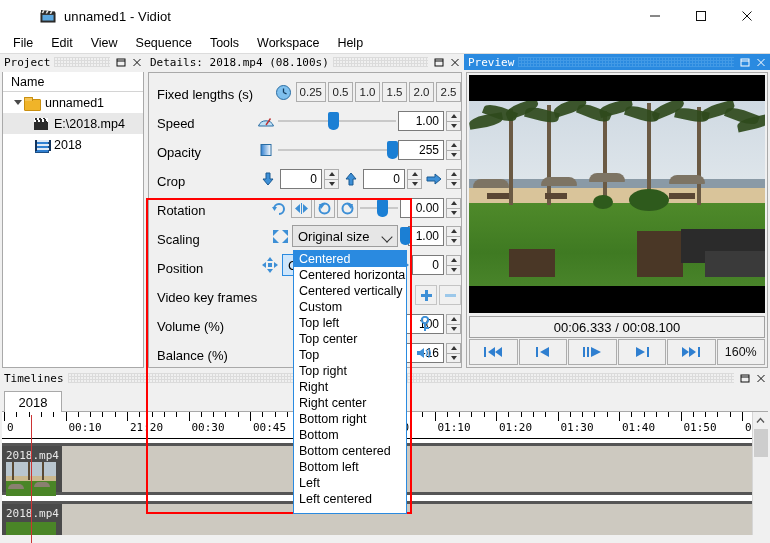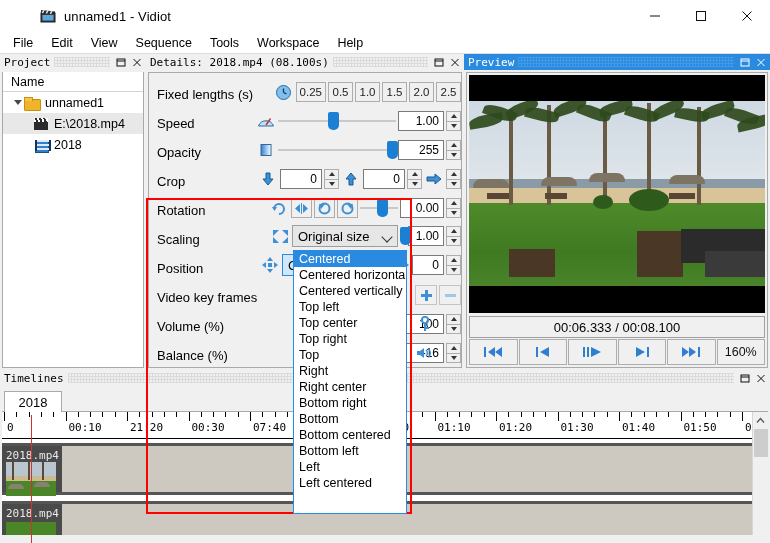--- a/index.html
+++ b/index.html
@@ -803,21 +803,21 @@
           <div class="tick min" style="left: 149.6px;"></div>
           <div class="tick min" style="left: 161.9px;"></div>
           <div class="tick min" style="left: 174.2px;"></div>
           <div class="tick maj" style="left: 186.5px;"></div>
           <div class="rlabel" style="left: 189.5px;">00:30</div>
           <div class="tick min" style="left: 198.8px;"></div>
           <div class="tick min" style="left: 211.1px;"></div>
           <div class="tick min" style="left: 223.4px;"></div>
           <div class="tick min" style="left: 235.7px;"></div>
           <div class="tick maj" style="left: 248px;"></div>
-          <div class="rlabel" style="left: 251px;">07:40</div>
+          <div class="rlabel" style="left: 251px;">00:45</div>
           <div class="tick min" style="left: 260.3px;"></div>
           <div class="tick min" style="left: 272.6px;"></div>
           <div class="tick min" style="left: 284.9px;"></div>
           <div class="tick min" style="left: 297.2px;"></div>
           <div class="tick maj" style="left: 309.5px;"></div>
           <div class="rlabel" style="left: 312.5px;">00:50</div>
           <div class="tick min" style="left: 321.8px;"></div>
           <div class="tick min" style="left: 334.1px;"></div>
           <div class="tick min" style="left: 346.4px;"></div>
           <div class="tick min" style="left: 358.7px;"></div>
@@ -897,24 +897,25 @@
   <div class="statusbar"></div>
 
   <div style="position:absolute;left:31px;top:415px;width:1px;height:128px;background:#c33;z-index:20;"></div>
 
   <div class="red-rect"></div>
 
   <div class="dropdown" id="dropdown">
       <div class="dd-item sel">Centered</div>
       <div class="dd-item">Centered horizontal</div>
       <div class="dd-item">Centered vertically</div>
+      <div class="dd-item">Custom</div>
       <div class="dd-item">Top left</div>
       <div class="dd-item">Top center</div>
+      <div class="dd-item">Top</div>
       <div class="dd-item">Top right</div>
-      <div class="dd-item">Top</div>
       <div class="dd-item">Right</div>
       <div class="dd-item">Right center</div>
       <div class="dd-item">Bottom right</div>
       <div class="dd-item">Bottom</div>
       <div class="dd-item">Bottom centered</div>
       <div class="dd-item">Bottom left</div>
       <div class="dd-item">Left</div>
       <div class="dd-item">Left centered</div>
     </div>
 

